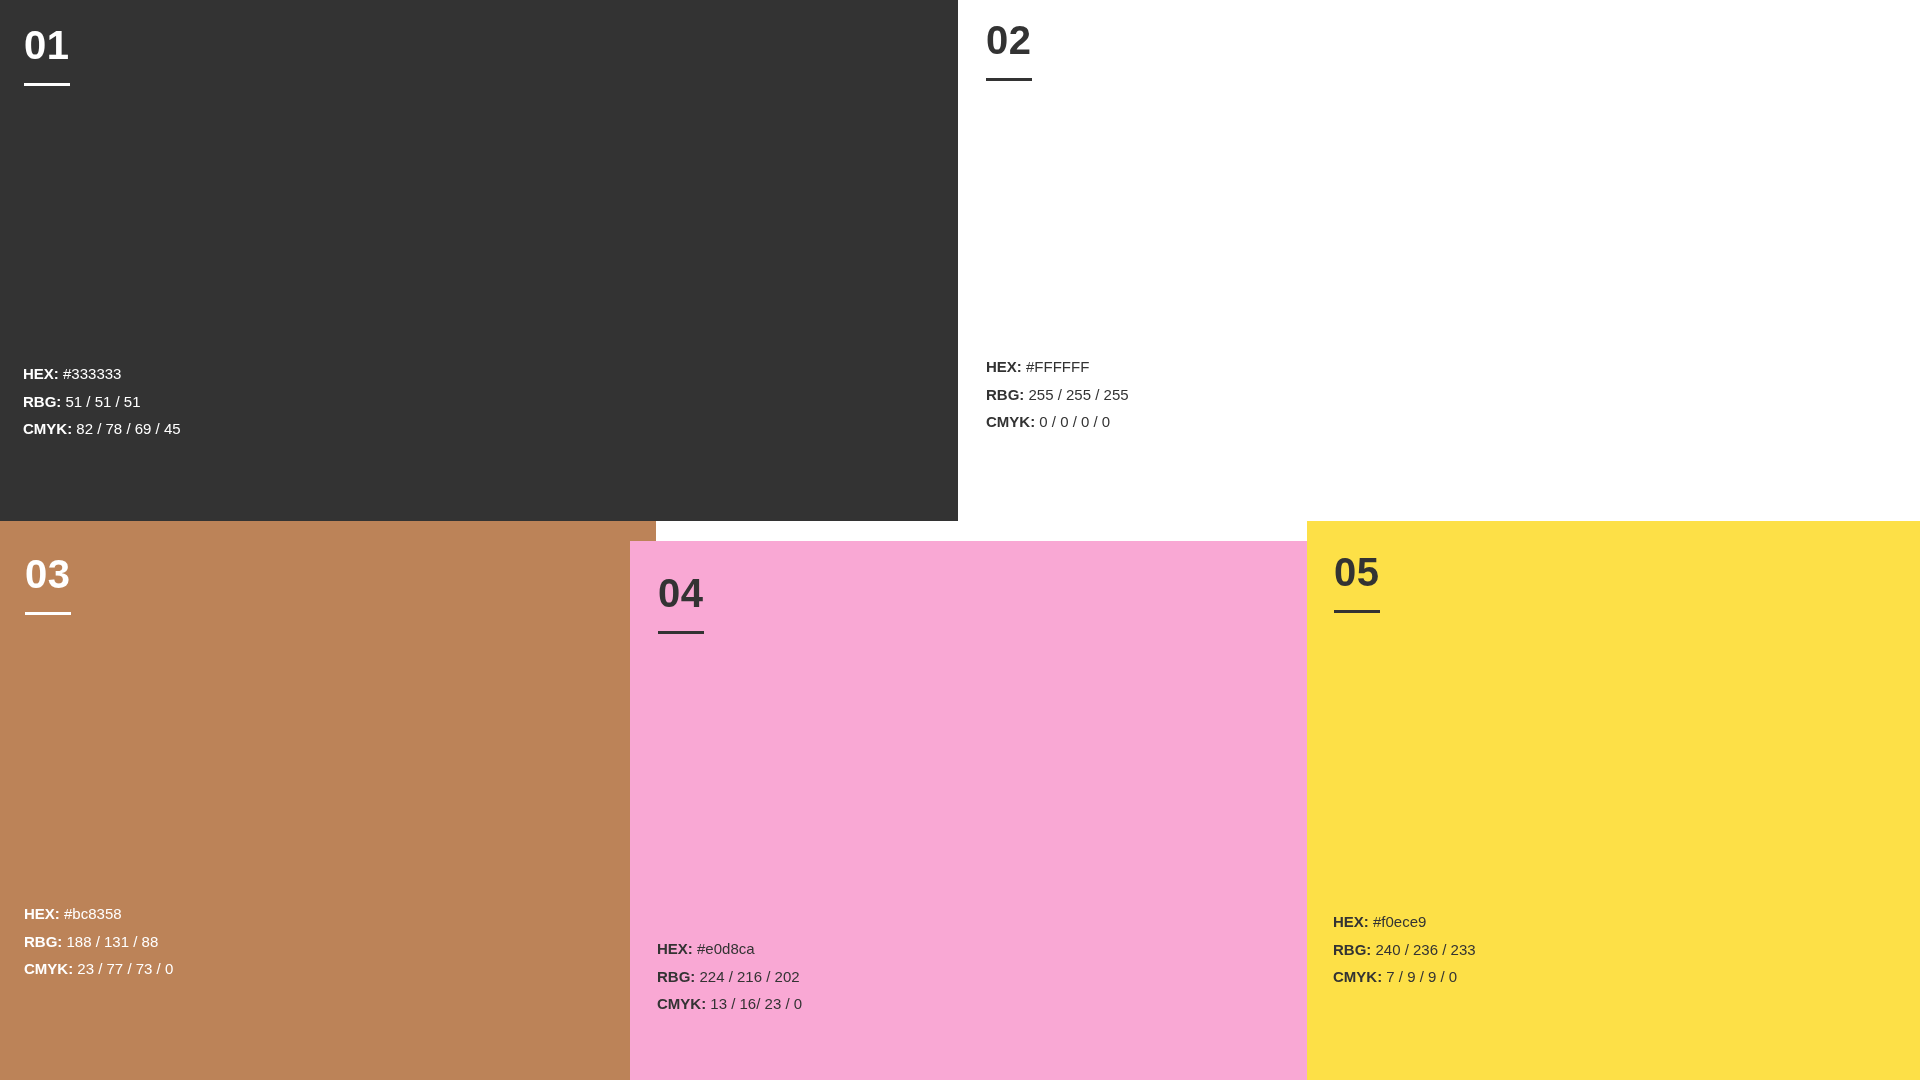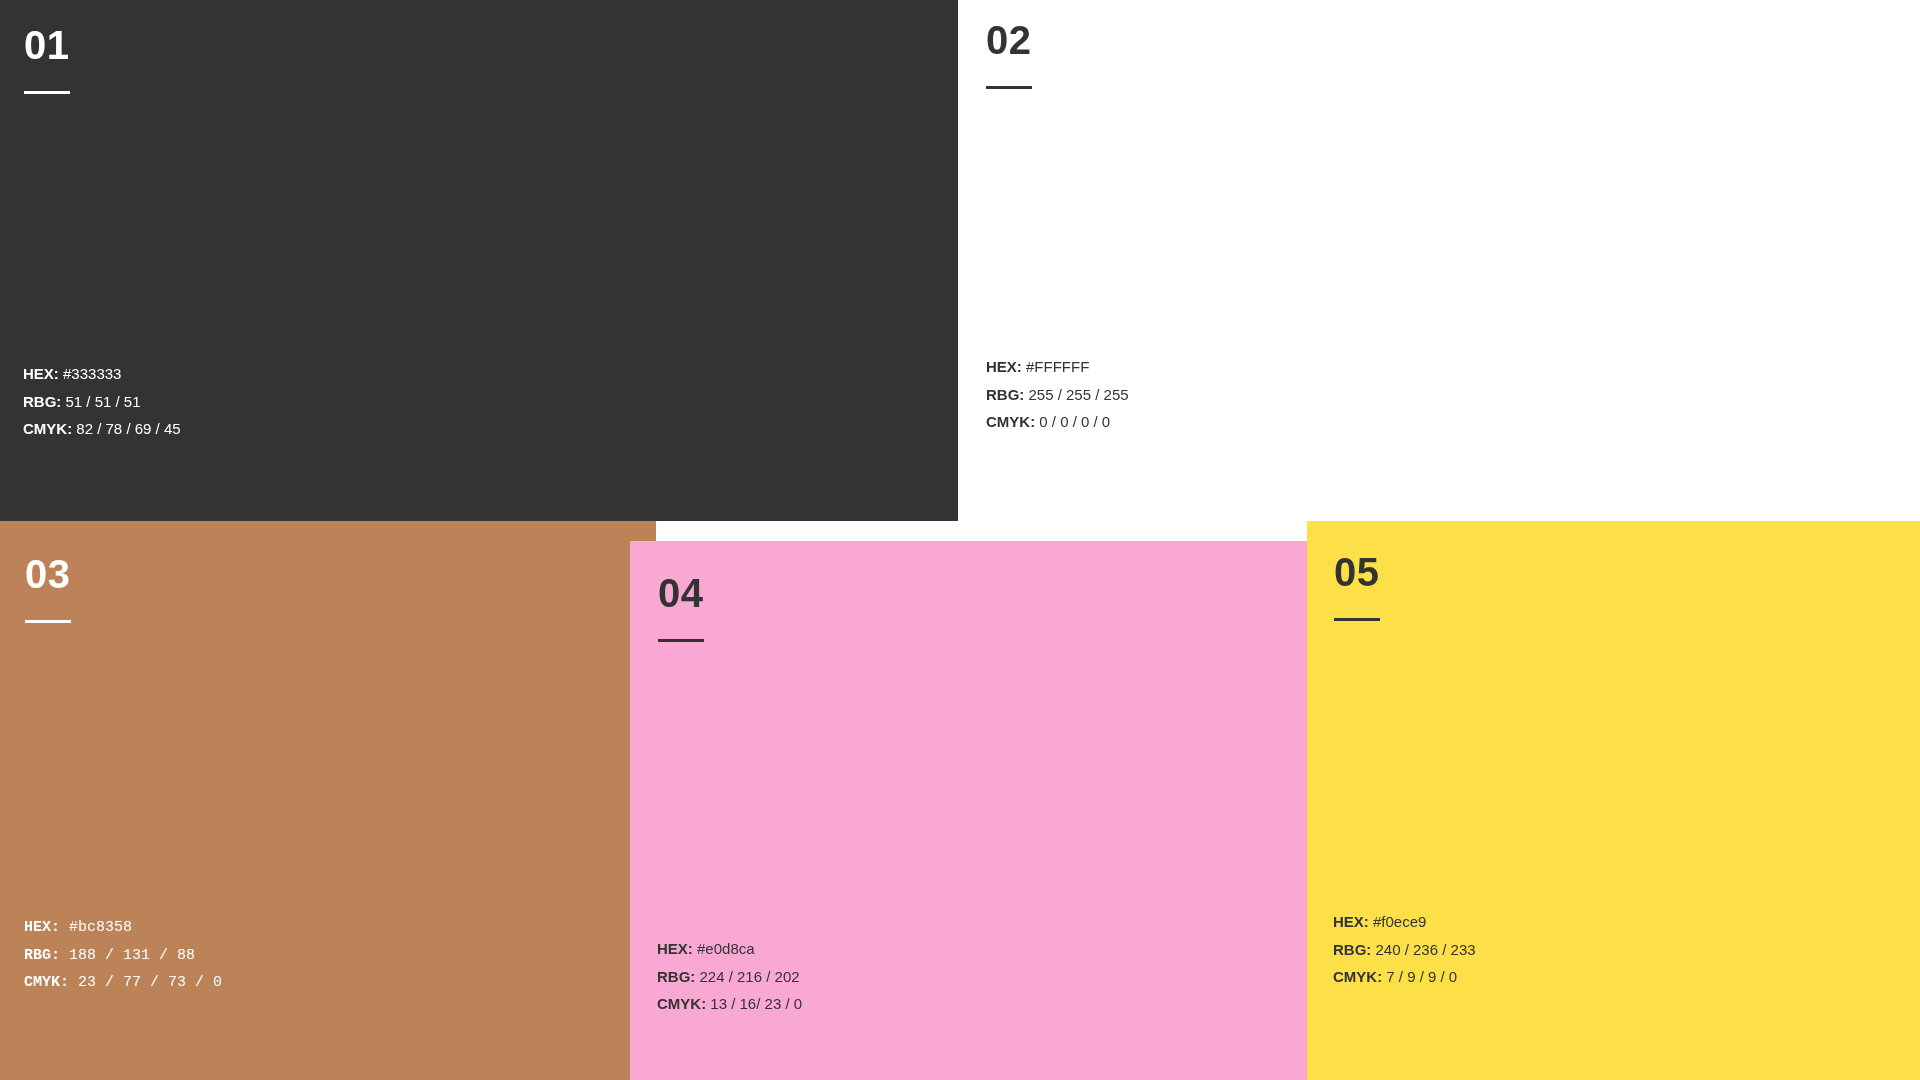--- a/index.html
+++ b/index.html
@@ -25,21 +25,21 @@
     overflow: hidden;
   }
 
   
   .swatch-index {
     position: absolute;
     font-size: 40px;
     font-weight: bold;
     letter-spacing: 0.5px;
     line-height: 1;
-    padding-bottom: 26px;
+    padding-bottom: 18px;
     border-bottom: 3px solid currentColor;
   }
 
   
   .spec-block {
     position: absolute;
     font-size: 15px;
     line-height: 27.5px;
     white-space: nowrap;
   }
@@ -69,21 +69,21 @@
     background: #ffffff; color: #333333;
   }
   #swatch-02 .swatch-index { left: 28px; top: 20px; }
   #swatch-02 .spec-block   { left: 28px; top: 353px; }
 
   #swatch-03 {
     left: 0; top: 521px; width: 656px; height: 559px;
     background: #bc8358; color: #ffffff;
   }
   #swatch-03 .swatch-index { left: 25px; top: 33px; }
-  #swatch-03 .spec-block   { left: 24px; top: 393px; font-family: Liberation Mono, monospace; }
+  #swatch-03 .spec-block   { left: 24px; top: 379px; }
 
   #swatch-04 {
     left: 630px; top: 541px; width: 677px; height: 559px;
     background: #f9a8d4; color: #333333;
   }
   #swatch-04 .swatch-index { left: 28px; top: 32px; }
   #swatch-04 .spec-block   { left: 27px; top: 394px; }
 
   #swatch-05 {
     left: 1307px; top: 521px; width: 613px; height: 559px;

